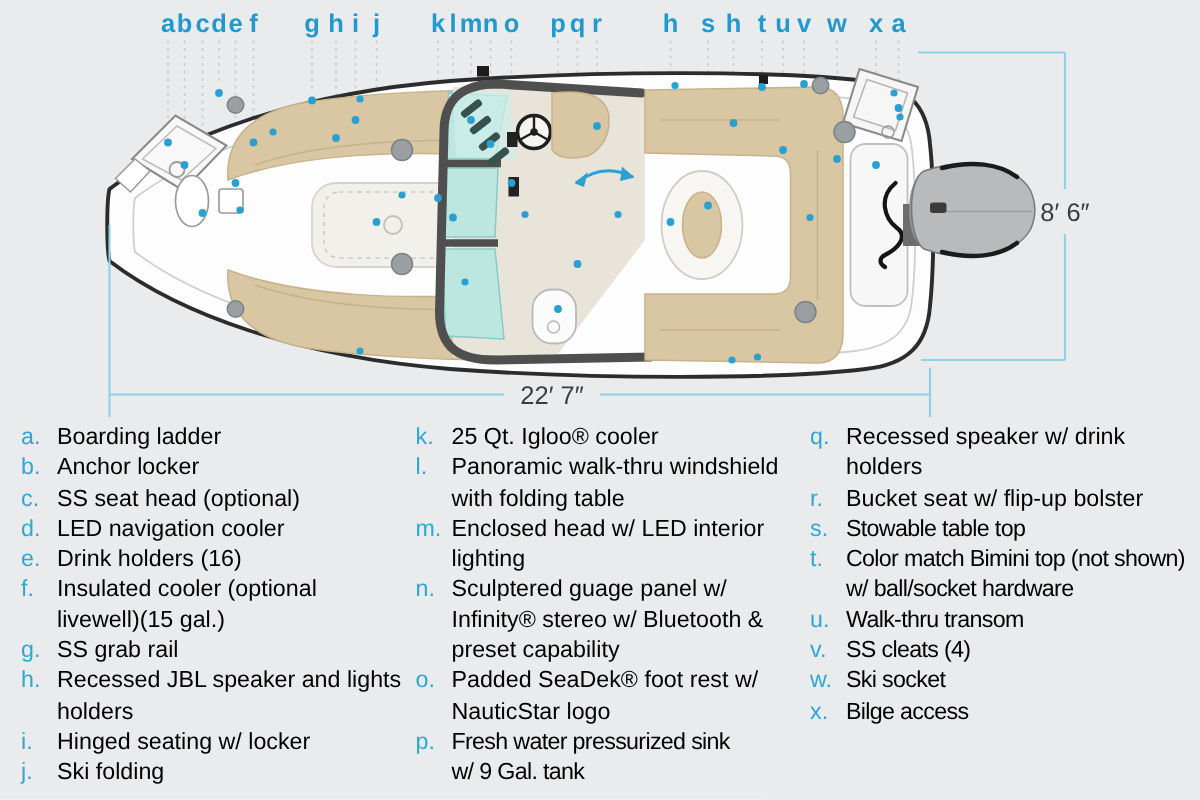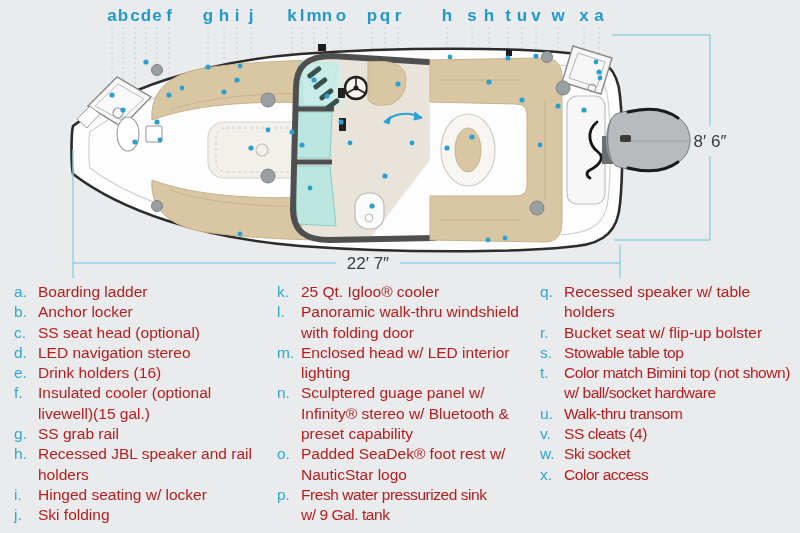--- a/index.html
+++ b/index.html
@@ -14,21 +14,21 @@
   .dot{fill:#2aa0d0;}
   .dim-line{stroke:#8ed2e4;stroke-width:1.4;fill:none;}
   .dim-text{font-size:17px;fill:#3b3b3b;}
   .legend{position:absolute;top:282px;left:0;width:800px;}
   .col{position:absolute;top:0;}
   .col-0{left:14px;width:258px;}
   .col-1{left:277px;width:258px;}
   .col-2{left:540px;width:256px;}
   .item{display:flex;align-items:flex-start;font-size:15.5px;line-height:20.3px;}
   .ltr{color:#2fa6d4;width:24px;flex:0 0 24px;}
-  .txt{color:#b91c1c;white-space:pre-line;}
+  .txt{color:#000000;white-space:pre-line;}
   .tight .txt{letter-spacing:-0.45px;}
 </style>
 </head>
 <body>
 
 <div class="stage">
 
   <svg width="800" height="280" viewBox="0 0 800 280">
 
     <g id="leaders">
@@ -275,58 +275,58 @@
         <div class="item">
           <span class="ltr">b.</span>
           <div class="txt">Anchor locker</div>
         </div>
         <div class="item">
           <span class="ltr">c.</span>
           <div class="txt">SS seat head (optional)</div>
         </div>
         <div class="item">
           <span class="ltr">d.</span>
-          <div class="txt">LED navigation stereo</div>
+          <div class="txt">LED navigation cooler</div>
         </div>
         <div class="item">
           <span class="ltr">e.</span>
           <div class="txt">Drink holders (16)</div>
         </div>
         <div class="item">
           <span class="ltr">f.</span>
           <div class="txt">Insulated cooler (optional
 livewell)(15 gal.)</div>
         </div>
         <div class="item">
           <span class="ltr">g.</span>
           <div class="txt">SS grab rail</div>
         </div>
         <div class="item">
           <span class="ltr">h.</span>
-          <div class="txt">Recessed JBL speaker and rail
+          <div class="txt">Recessed JBL speaker and lights
 holders</div>
         </div>
         <div class="item">
           <span class="ltr">i.</span>
           <div class="txt">Hinged seating w/ locker</div>
         </div>
         <div class="item">
           <span class="ltr">j.</span>
           <div class="txt">Ski folding</div>
         </div>
       </div>
     <div class="col col-1" id="col1">
         <div class="item">
           <span class="ltr">k.</span>
           <div class="txt">25 Qt. Igloo® cooler</div>
         </div>
         <div class="item">
           <span class="ltr">l.</span>
           <div class="txt">Panoramic walk-thru windshield
-with folding door</div>
+with folding table</div>
         </div>
         <div class="item">
           <span class="ltr">m.</span>
           <div class="txt">Enclosed head w/ LED interior
 lighting</div>
         </div>
         <div class="item">
           <span class="ltr">n.</span>
           <div class="txt">Sculptered guage panel w/
 Infinity® stereo w/ Bluetooth &amp;
@@ -339,21 +339,21 @@
         </div>
         <div class="item tight">
           <span class="ltr">p.</span>
           <div class="txt">Fresh water pressurized sink
 w/ 9 Gal. tank</div>
         </div>
       </div>
     <div class="col col-2" id="col2">
         <div class="item">
           <span class="ltr">q.</span>
-          <div class="txt">Recessed speaker w/ table
+          <div class="txt">Recessed speaker w/ drink
 holders</div>
         </div>
         <div class="item">
           <span class="ltr">r.</span>
           <div class="txt">Bucket seat w/ flip-up bolster</div>
         </div>
         <div class="item tight">
           <span class="ltr">s.</span>
           <div class="txt">Stowable table top</div>
         </div>
@@ -369,17 +369,17 @@
         <div class="item tight">
           <span class="ltr">v.</span>
           <div class="txt">SS cleats (4)</div>
         </div>
         <div class="item tight">
           <span class="ltr">w.</span>
           <div class="txt">Ski socket</div>
         </div>
         <div class="item tight">
           <span class="ltr">x.</span>
-          <div class="txt">Color access</div>
+          <div class="txt">Bilge access</div>
         </div>
       </div>
   </div>
 </div>
 
 </body></html>

